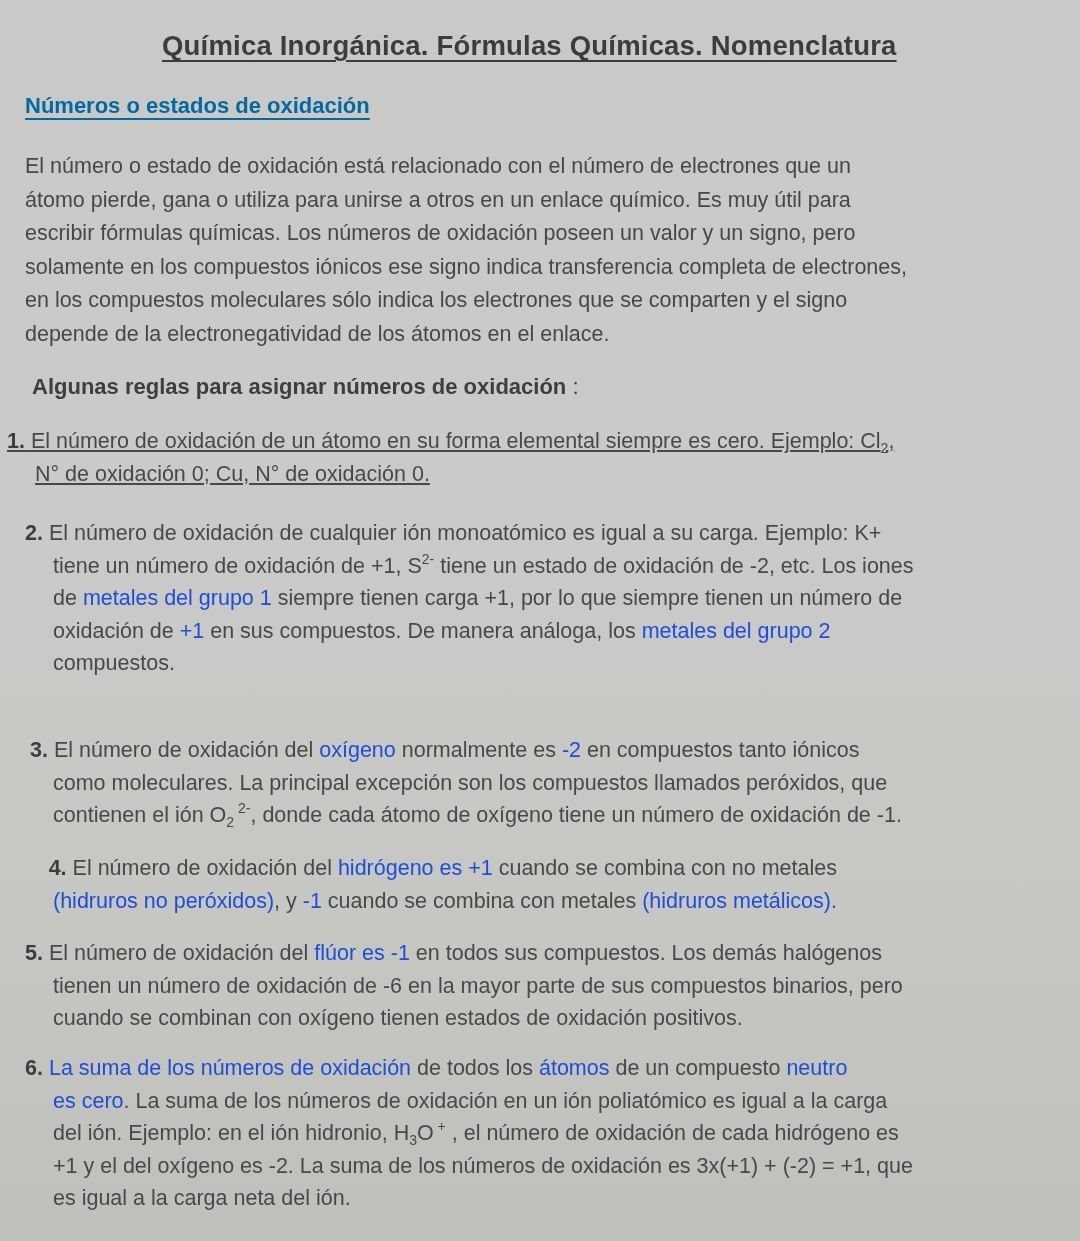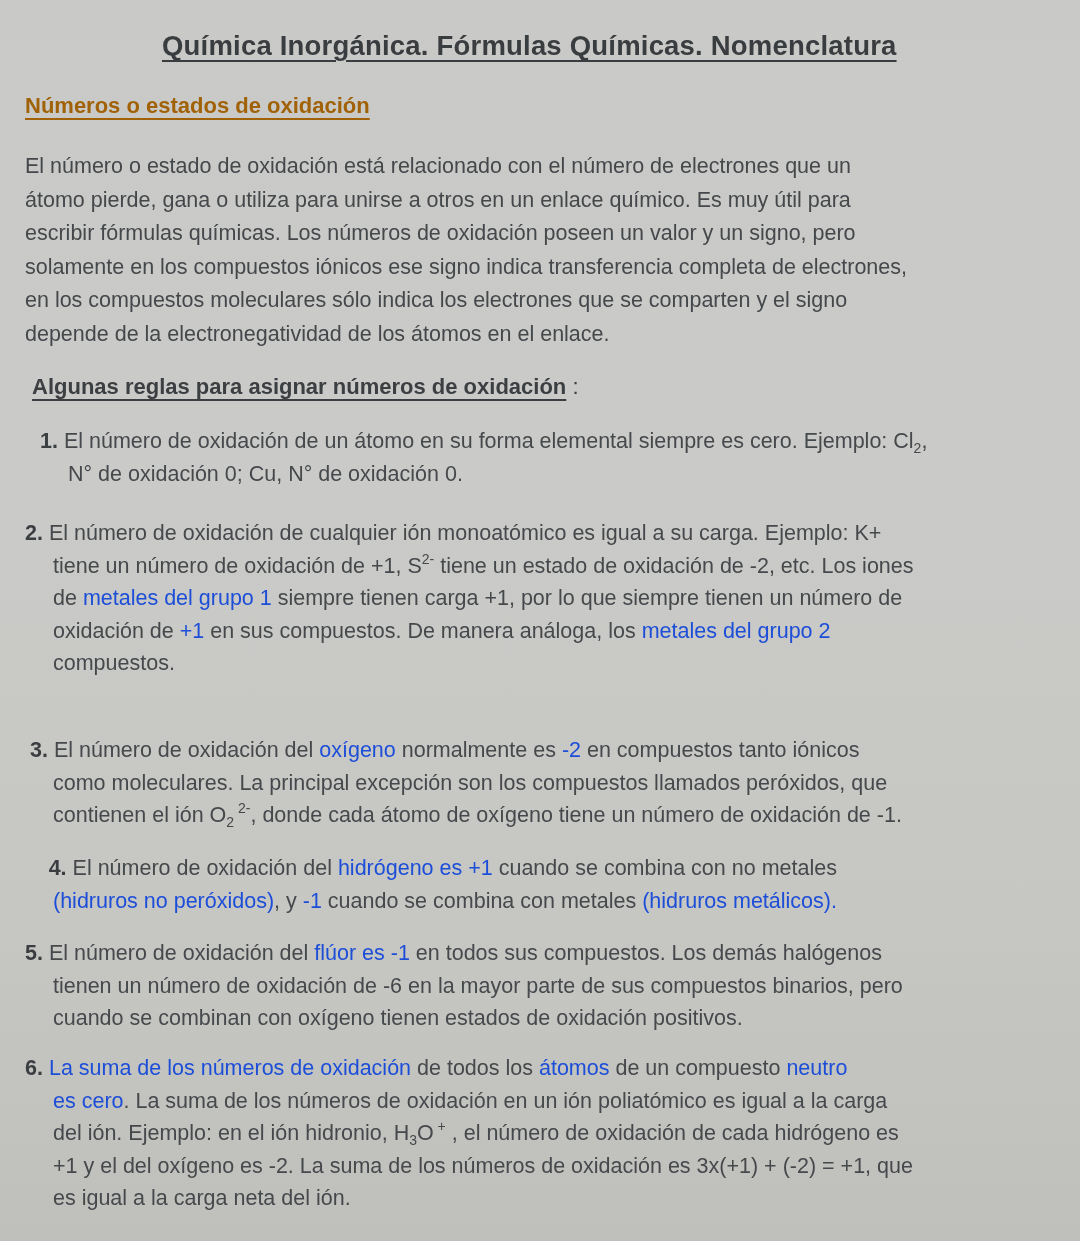--- a/index.html
+++ b/index.html
@@ -32,21 +32,21 @@
       text-decoration-thickness: 2px;
       text-underline-offset: 5px;
       white-space: nowrap;
     }
     .h2 {
       position: absolute;
       left: 25px;
       top: 93px;
       font-size: 22px;
       font-weight: bold;
-      color: #a16207;
+      color: #0369a1;
       text-decoration: underline;
       text-decoration-thickness: 2px;
       text-underline-offset: 5px;
       white-space: nowrap;
     }
     .para {
       position: absolute;
       left: 25px;
       top: 150px;
       width: 1060px;
@@ -58,21 +58,20 @@
     .h3 {
       position: absolute;
       left: 32px;
       top: 374px;
       font-size: 22px;
       font-weight: bold;
       color: #3c3f42;
       white-space: nowrap;
     }
     .h3 .u {
-      text-decoration: underline;
       text-decoration-thickness: 2px;
       text-underline-offset: 5px;
     }
     .rule {
       position: absolute;
       font-size: 21.5px;
       line-height: 32.5px;
       color: #46494c;
     }
     .rule .line { display: block; white-space: nowrap; }
@@ -96,21 +95,21 @@
     <span class="line">El número o estado de oxidación está relacionado con el número de electrones que un</span>
     <span class="line">átomo pierde, gana o utiliza para unirse a otros en un enlace químico. Es muy útil para</span>
     <span class="line">escribir fórmulas químicas. Los números de oxidación poseen un valor y un signo, pero</span>
     <span class="line">solamente en los compuestos iónicos ese signo indica transferencia completa de electrones,</span>
     <span class="line">en los compuestos moleculares sólo indica los electrones que se comparten y el signo</span>
     <span class="line">depende de la electronegatividad de los átomos en el enlace.</span>
   </div>
 
   <div class="h3"><span class="u">Algunas reglas para asignar números de oxidación</span><span style="font-weight:normal"> :</span></div>
 
-  <div class="rule" style="left:40px; top:425px;">
+  <div class="rule" style="left:7px; top:425px;text-decoration:underline;">
     <span class="line"><span class="num">1.</span><span> El número de oxidación de un átomo en su forma elemental siempre es cero. Ejemplo: Cl</span><sub>2</sub><span>,</span></span>
     <span class="line indent">N° de oxidación 0; Cu, N° de oxidación 0.</span>
   </div>
 
   <div class="rule" style="left:25px; top:517px;">
     <span class="line"><span class="num">2.</span><span> El número de oxidación de cualquier ión monoatómico es igual a su carga. Ejemplo: K+</span></span>
     <span class="line indent"><span>tiene un número de oxidación de +1, S</span><sup>2-</sup><span> tiene un estado de oxidación de -2, etc. Los iones</span></span>
     <span class="line indent"><span>de </span><span class="b">metales del grupo 1</span><span> siempre tienen carga +1, por lo que siempre tienen un número de</span></span>
     <span class="line indent"><span>oxidación de </span><span class="b">+1</span><span> en sus compuestos. De manera análoga, los </span><span class="b">metales del grupo 2</span></span>
     <span class="line indent">compuestos.</span>

